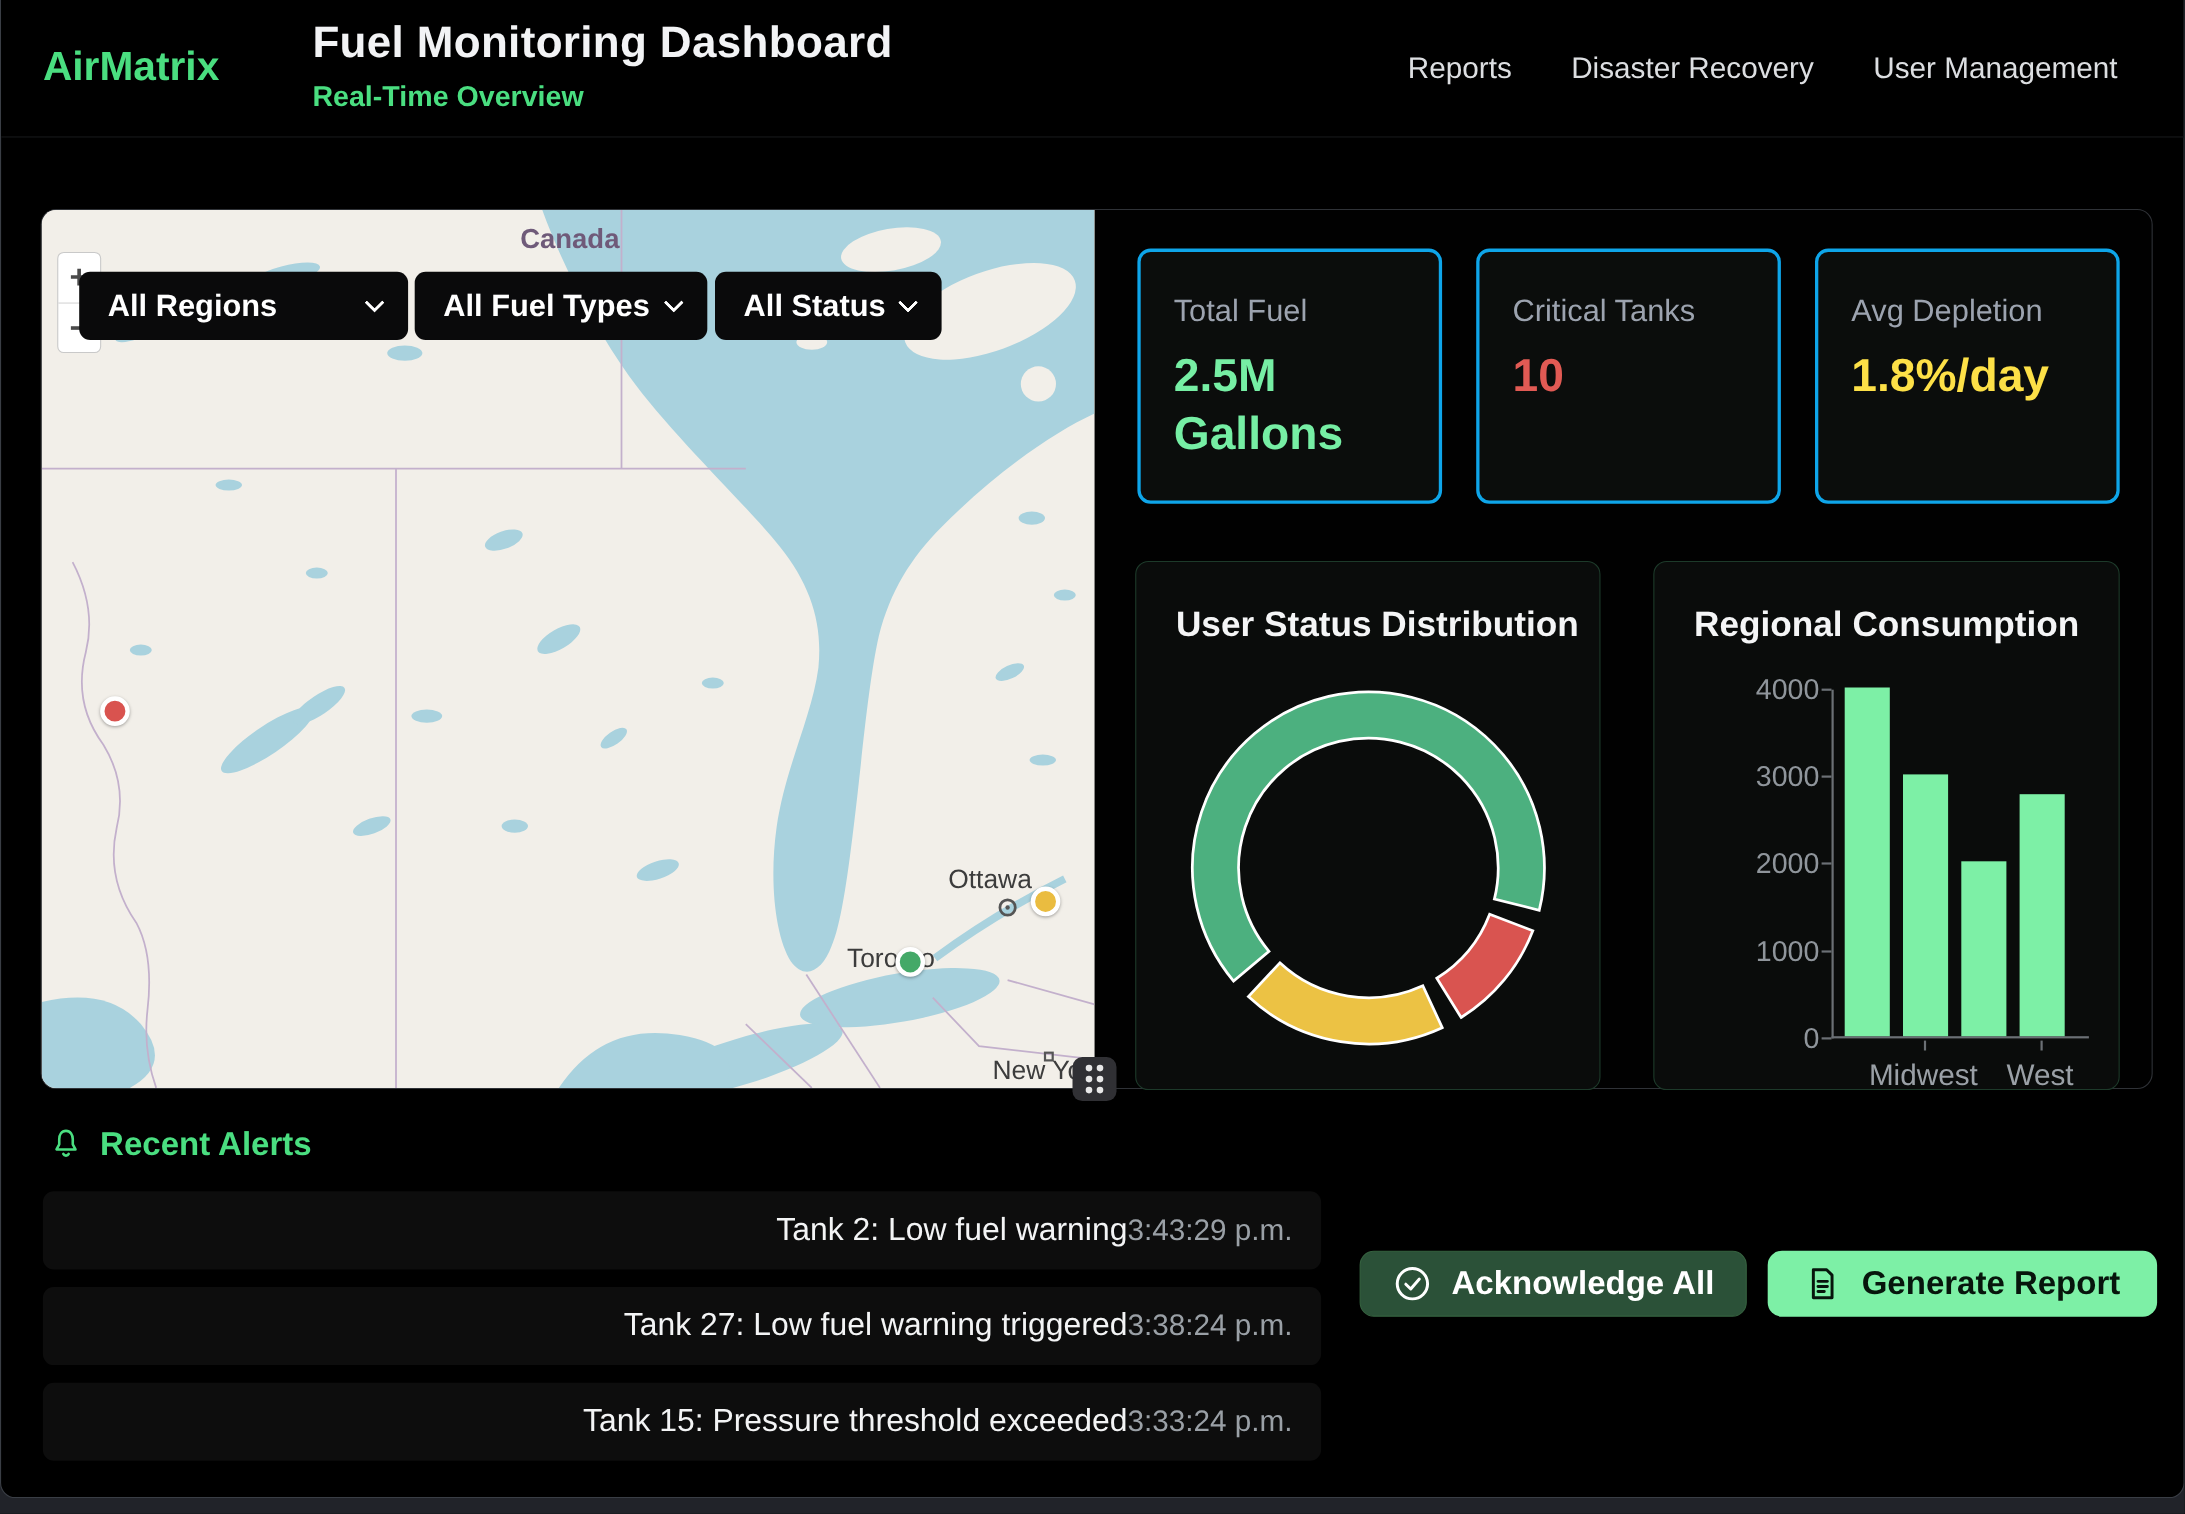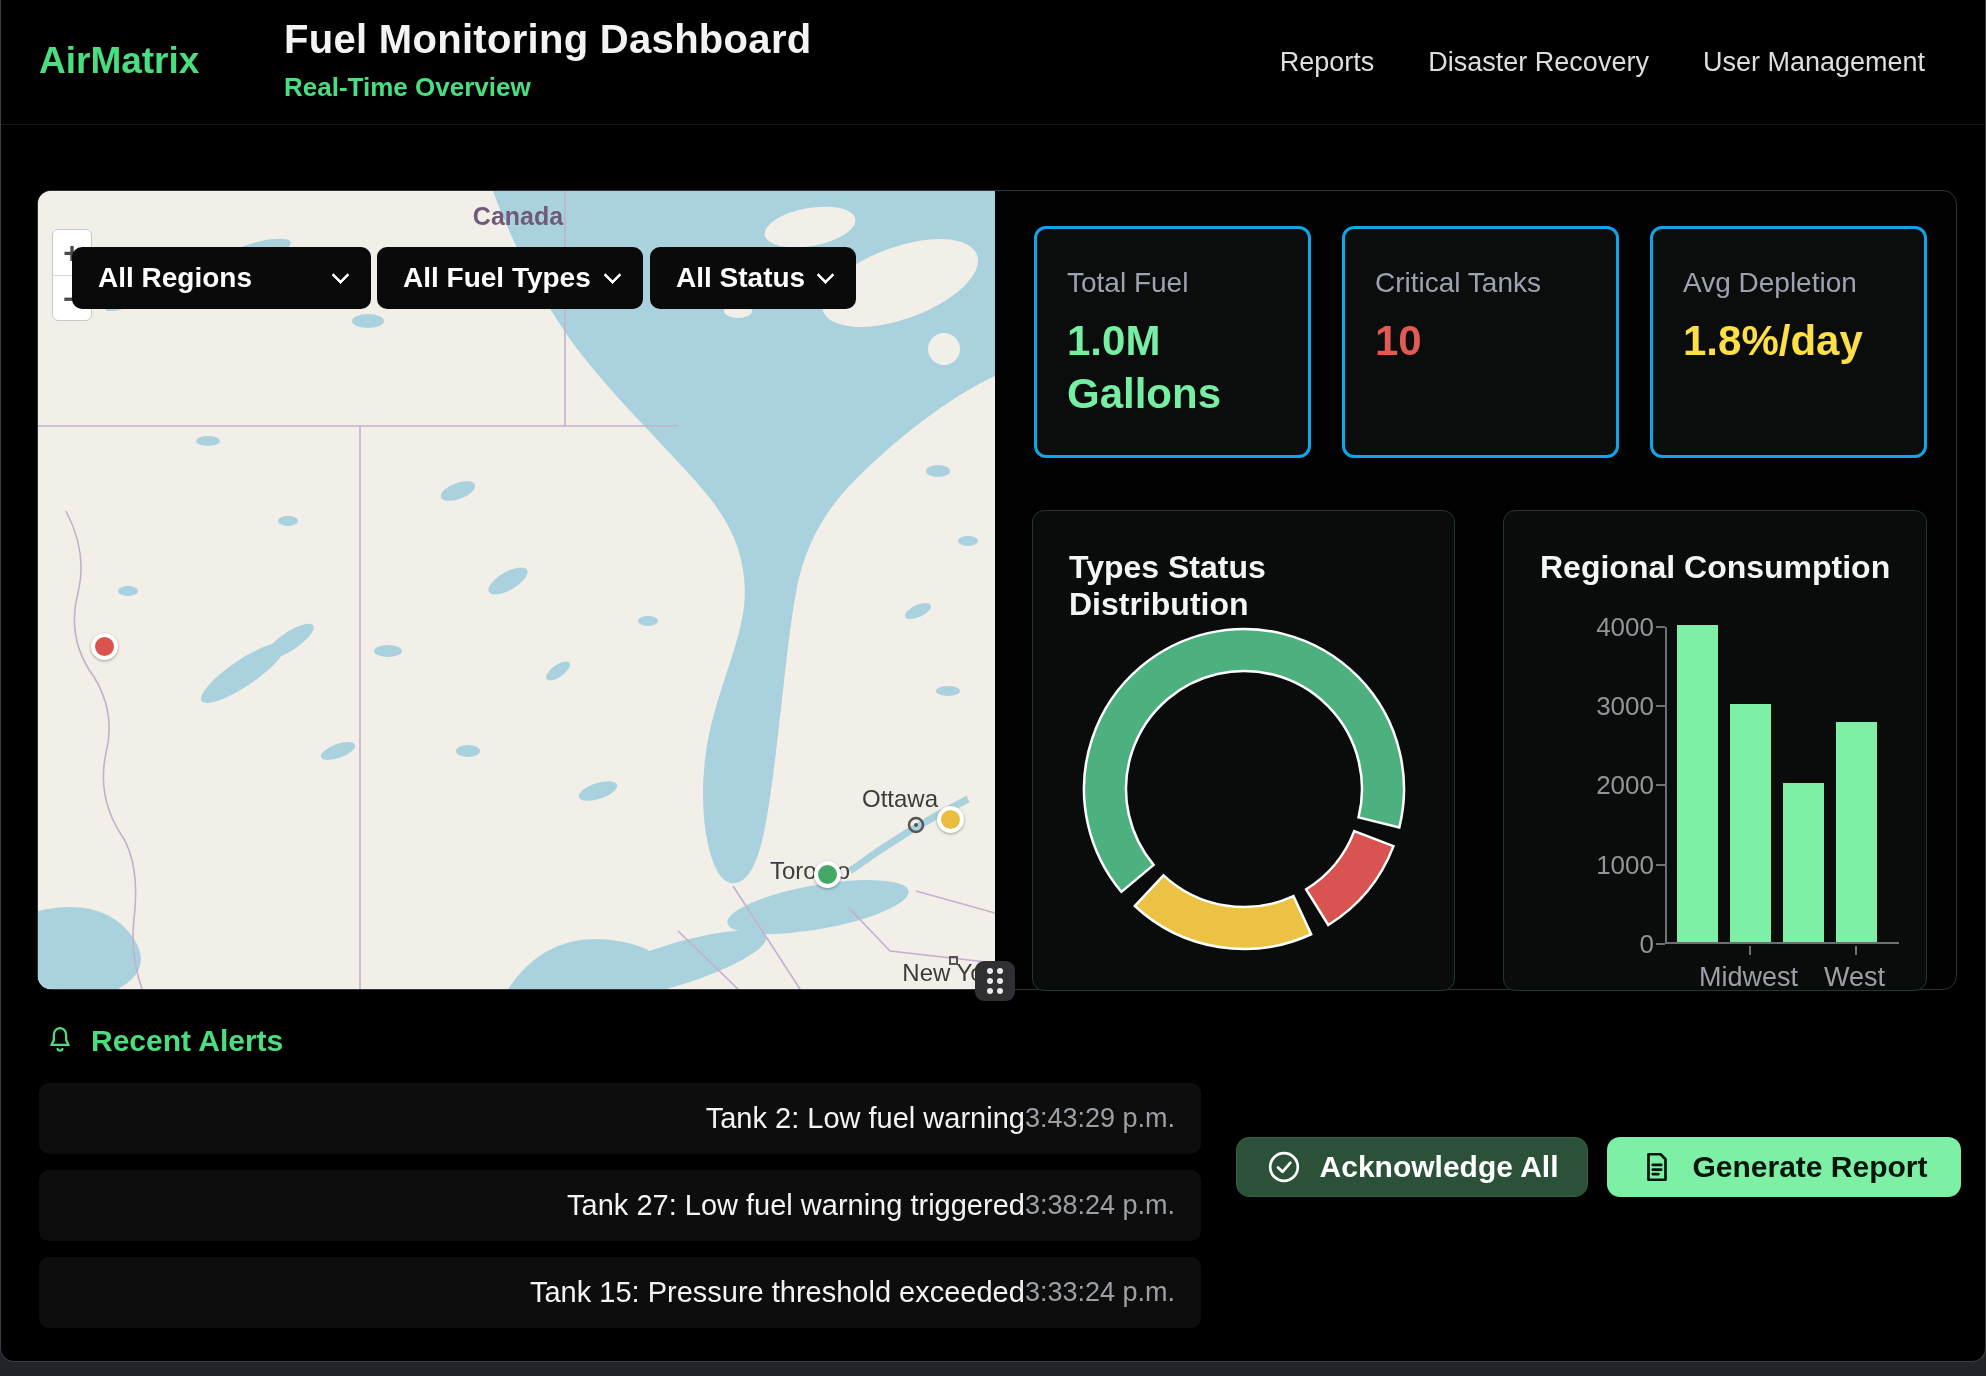--- a/index.html
+++ b/index.html
@@ -205,33 +205,33 @@
       <i></i>
         <i></i>
         <i></i>
         <i></i>
         <i></i>
         <i></i>
     </div>
 
     <div class="stat-card" style="left:996px;">
       <div class="stat-label">Total Fuel</div>
-      <div class="stat-value" style="color: rgb(118, 238, 164);">1.0M Gallons</div>
+      <div class="stat-value" style="color: rgb(118, 238, 164);">2.5M Gallons</div>
     </div>
     <div class="stat-card" style="left:1304px;">
       <div class="stat-label">Critical Tanks</div>
       <div class="stat-value" style="color: rgb(225, 90, 84);">10</div>
     </div>
     <div class="stat-card" style="left:1612px;">
       <div class="stat-label">Avg Depletion</div>
       <div class="stat-value" style="color: #fde047;">1.8%/day</div>
     </div>
 
     <div id="donut-card" class="chart-card">
-      <div class="chart-title">Types Status Distribution</div>
+      <div class="chart-title">User Status Distribution</div>
       <svg id="donut-svg" width="340" height="340" viewBox="0 0 340 340">
           <path d="M47.432889100963536,272.84601754984635 A160,160 0 1 1 325.3079262544925,208.46359372873428 L284.53959561268823,198.36690037494154 A118,118 0 1 0 79.6067557119606,245.84893794301166 Z" fill="#4cb07f" stroke="#fff" stroke-width="2.5"></path>
           <path d="M319.4627516105675,227.10416693200062 A160,160 0 0 1 254.31292727946834,305.98283087789827 L232.1807838686079,270.28733777245 A118,118 0 0 0 280.22877931279356,212.11432311235046 Z" fill="#d95450" stroke="#fff" stroke-width="2.5"></path>
           <path d="M237.11233319138833,315.2443965652654 A160,160 0 0 1 60.88026239000014,287.0165922590672 L89.5241935126251,256.29973679106206 A118,118 0 0 0 219.49534572864889,277.1177424668832 Z" fill="#ecc244" stroke="#fff" stroke-width="2.5"></path>
         </svg>
     </div>
 
     <div id="bar-card" class="chart-card">
       <div class="chart-title">Regional Consumption</div>
       <div id="bar-area" style="position:absolute; left:0; top:0; width:424px; height:481px;">

